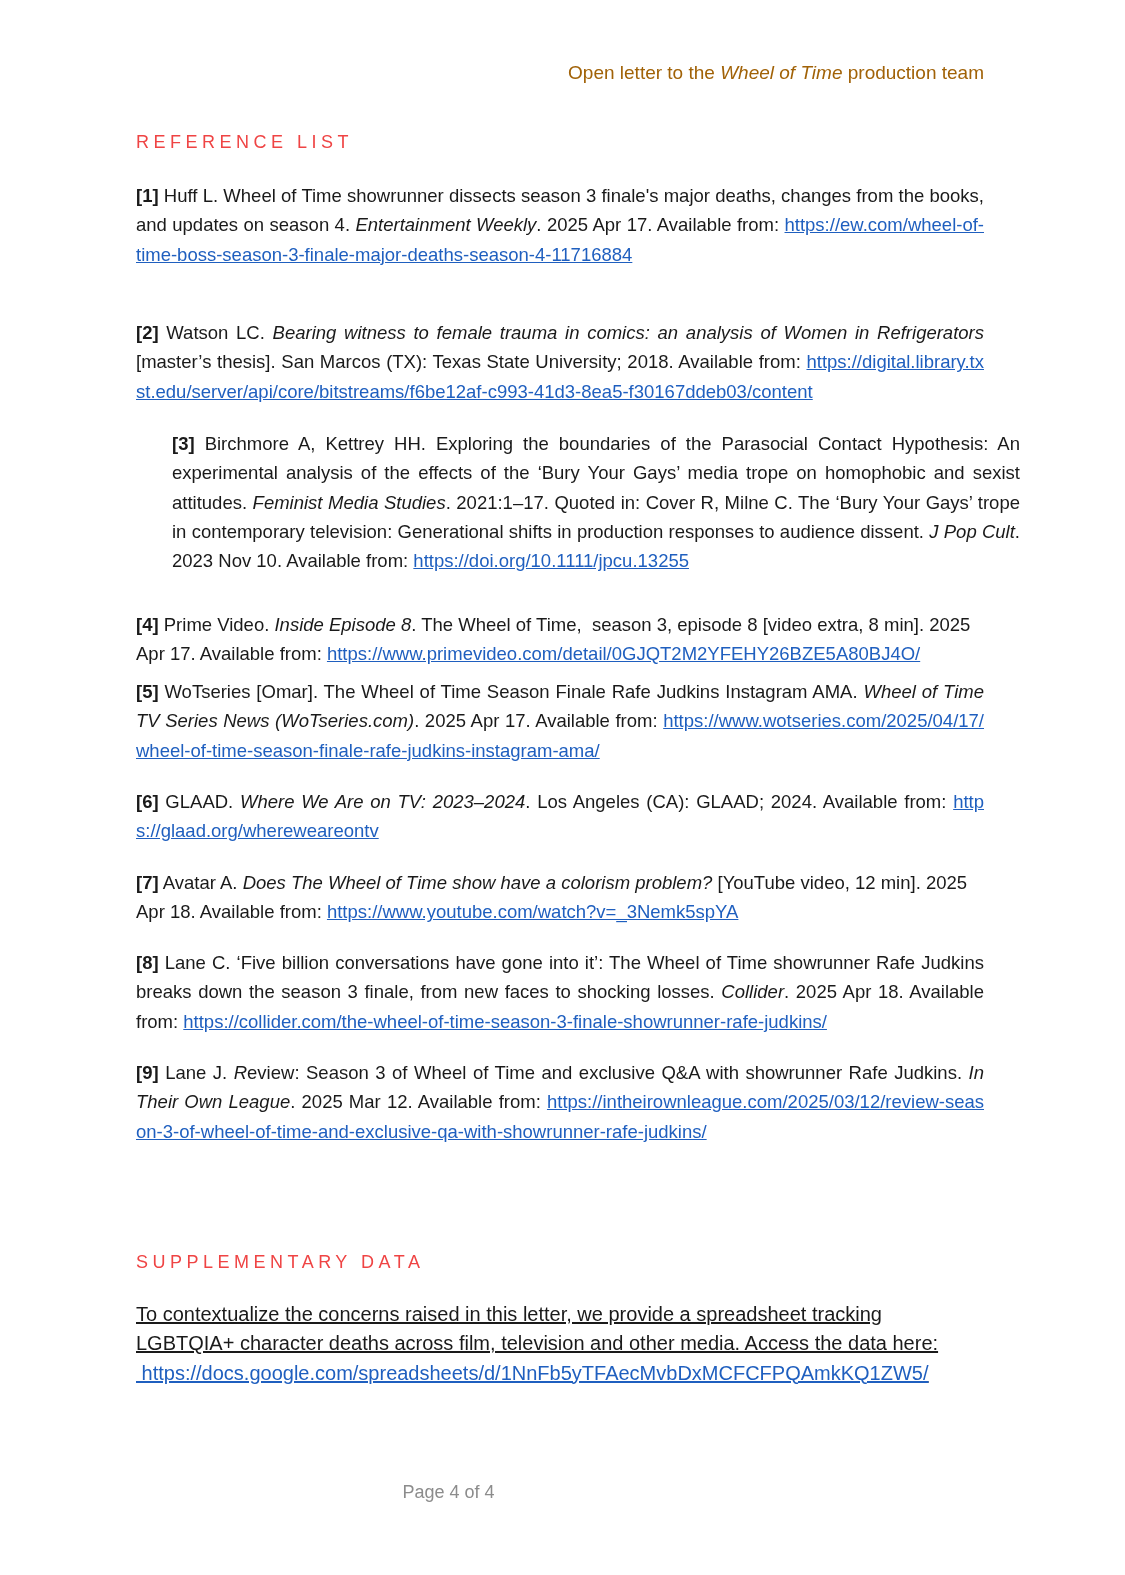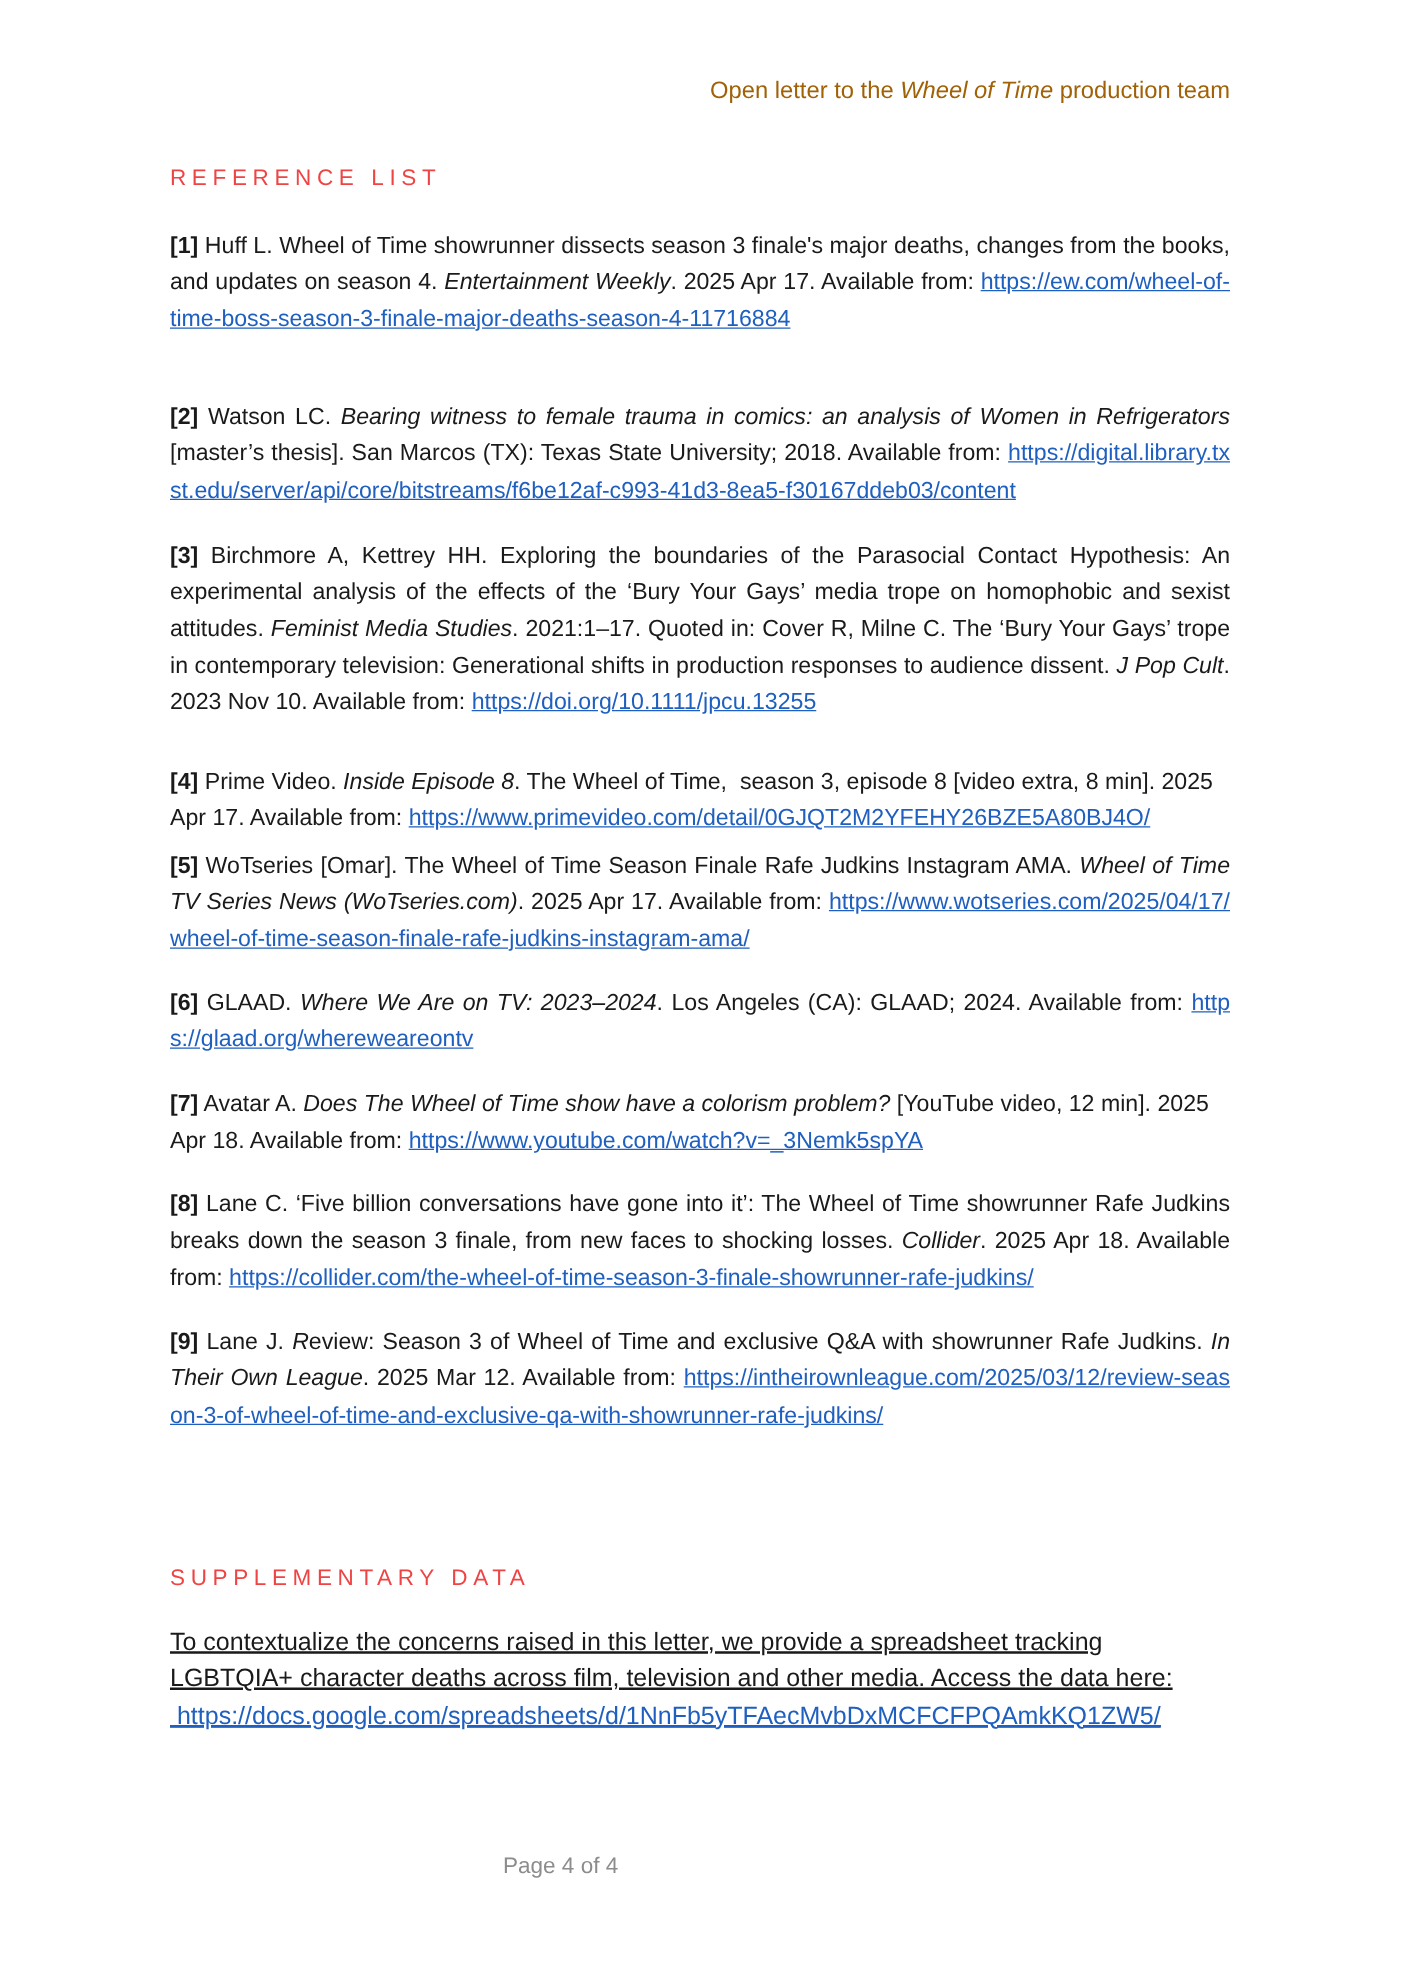--- a/index.html
+++ b/index.html
@@ -26,21 +26,21 @@
   <div class="section-title" style="top:132px;">REFERENCE LIST</div>
 
   <div class="ref" style="top:181px;">
     <b>[1]</b><span> Huff L. Wheel of Time showrunner dissects season 3 finale's major deaths, changes from the books, and updates on season 4. </span><i>Entertainment Weekly</i><span>. 2025 Apr 17. Available from: </span><a>https://ew.com/wheel-of-time-boss-season-3-finale-major-deaths-season-4-11716884</a>
   </div>
 
   <div class="ref" style="top:290px;margin-top:28px;">
     <b>[2]</b><span> Watson LC. </span><i>Bearing witness to female trauma in comics: an analysis of Women in Refrigerators</i><span> [master’s thesis]. San Marcos (TX): Texas State University; 2018. Available from: </span><a>https://digital.library.txst.edu/server/api/core/bitstreams/f6be12af-c993-41d3-8ea5-f30167ddeb03/content</a>
   </div>
 
-  <div class="ref" style="top:429px;">
+  <div class="ref" style="top:429px;margin-left:36px;">
     <b>[3]</b><span> Birchmore A, Kettrey HH. Exploring the boundaries of the Parasocial Contact Hypothesis: An experimental analysis of the effects of the ‘Bury Your Gays’ media trope on homophobic and sexist attitudes. </span><i>Feminist Media Studies</i><span>. 2021:1–17. Quoted in: Cover R, Milne C. The ‘Bury Your Gays’ trope in contemporary television: Generational shifts in production responses to audience dissent. </span><i>J Pop Cult</i><span>. 2023 Nov 10. Available from: </span><a>https://doi.org/10.1111/jpcu.13255</a>
   </div>
 
   <div class="ref" style="top:610px; text-align:left;">
     <b>[4]</b><span> Prime Video. </span><i>Inside Episode 8</i><span style="white-space:pre-wrap;">. The Wheel of Time,  season 3, episode 8 [video extra, 8 min]. 2025 Apr 17. Available from: </span><a>https://www.primevideo.com/detail/0GJQT2M2YFEHY26BZE5A80BJ4O/</a>
   </div>
 
   <div class="ref" style="top:677px;">
     <b>[5]</b><span> WoTseries [Omar]. The Wheel of Time Season Finale Rafe Judkins Instagram AMA. </span><i>Wheel of Time TV Series News (WoTseries.com)</i><span>. 2025 Apr 17. Available from: </span><a>https://www.wotseries.com/2025/04/17/wheel-of-time-season-finale-rafe-judkins-instagram-ama/</a>
   </div>

